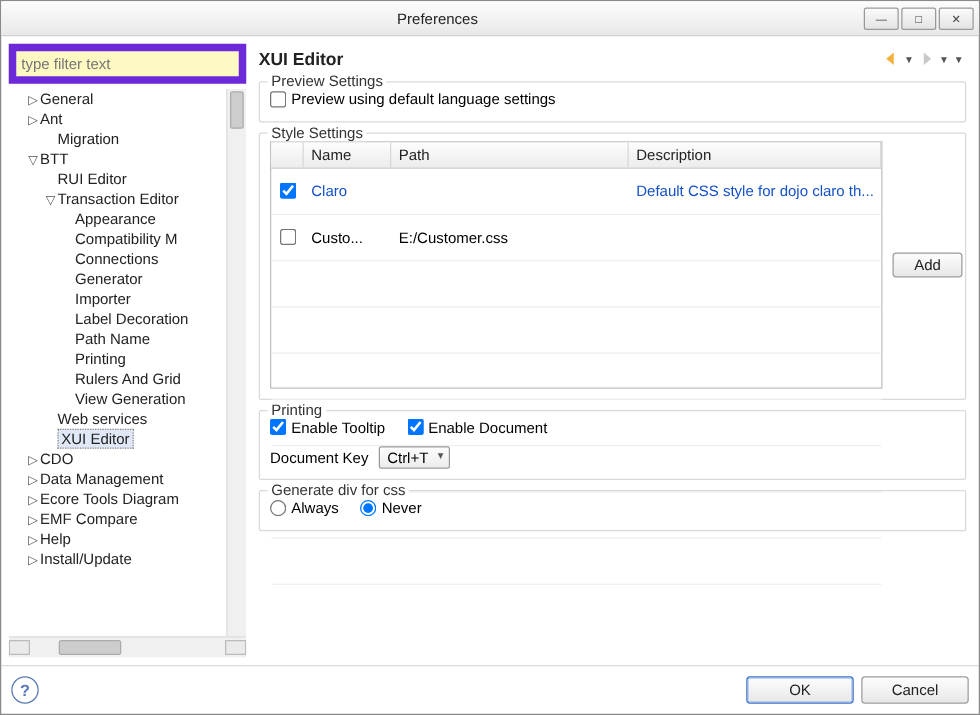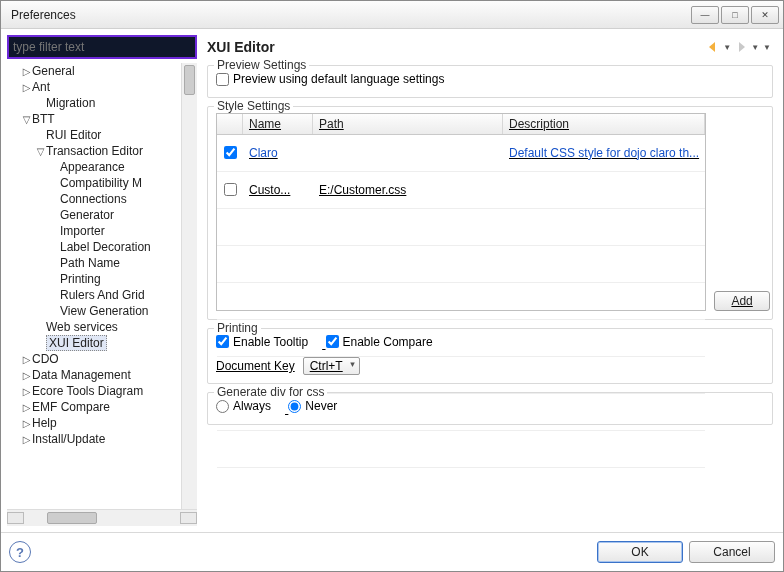--- a/index.html
+++ b/index.html
@@ -1,23 +1,23 @@
 <!DOCTYPE html>
 <html><head>
 <meta charset="utf-8">
 <style>
 * { box-sizing: border-box; font-family: "Segoe UI", Tahoma, sans-serif; font-size: 12px; }
 body { margin: 0; background: #f0f0f0; }
 .window { width: 784px; height: 572px; background: #fff; border: 1px solid #8a8a8a; display: flex; flex-direction: column; }
 .titlebar { height: 28px; background: linear-gradient(#fdfdfd,#e8e8e8); border-bottom: 1px solid #d0d0d0; display: flex; align-items: center; padding: 0 4px; }
-.titlebar .title { flex: 1; padding-left: 6px; color: #222; }
+.titlebar .title { flex: 1; padding-left: 6px; color: #222; text-align: center; }
 .win-btn { width: 28px; height: 18px; border: 1px solid #9a9a9a; border-radius: 2px; margin-left: 2px; background: linear-gradient(#fafafa,#e4e4e4); display: flex; align-items: center; justify-content: center; font-size: 9px; color:#444; cursor:pointer;}
 .body { flex:1; display:flex; padding:6px; gap:6px; min-height:0;}
 .left-pane { width:190px; display:flex; flex-direction:column; }
-.filter { border:2px solid #6d28d9; padding:3px 4px; color:#888; background:#0f172a; }
+.filter { border:6px solid #6d28d9; padding:3px 4px; color:#888; background:#fef9c3; }
 .tree-wrap { flex:1; border:0; margin-top:4px; overflow:hidden; position:relative; display:flex; flex-direction:column;}
 .tree { flex:1; overflow:auto; padding-right:14px;}
 .tree-item { white-space: nowrap; padding:1px 0; color:#222; cursor:default;}
 .tree-item.selected span.lbl { background:#e0e7f5; border:1px dotted #888; padding:0 2px;}
 .tree-item .tw { display:inline-block; width:11px; text-align:center; color:#555; font-size:10px;}
 .tree-level1 { padding-left:14px;}
 .tree-level2 { padding-left:28px;}
 .tree-level3 { padding-left:42px;}
 .vscroll { position:absolute; right:0; top:0; bottom:17px; width:16px; background:#f0f0f0; border-left:1px solid #ddd;}
 .vscroll .thumb{ position:absolute; left:2px; right:2px; top:2px; height:30px; background:#cdcdcd; border:1px solid #aaa; border-radius:2px;}
@@ -25,25 +25,25 @@
 .hscroll .thumb { position:absolute; top:2px; bottom:2px; left:40px; width:50px; background:#cdcdcd; border:1px solid #aaa; border-radius:2px;}
 .hscroll::before, .hscroll::after{content:""; position:absolute; top:2px; bottom:2px; width:15px; border:1px solid #bbb; background:#eaeaea;}
 .hscroll::before{left:0;} .hscroll::after{right:0;}
 .right-pane { flex:1; display:flex; flex-direction:column; min-width:0;}
 .rp-header { display:flex; align-items:center; padding:4px 4px 8px 4px;}
 .rp-header h1 { font-size:14px; font-weight:bold; margin:0; flex:1; color:#222;}
 .nav-arrow { width:14px; height:14px; display:inline-block; margin:0 1px;}
 .nav-back svg path { fill:#f5b13d;}
 .nav-fwd svg path { fill:#c9c9c9;}
 .nav-menu { font-size:8px; color:#555; padding:0 2px;}
-.fieldset { border:1px solid #d9d9d9; border-radius:2px; margin:2px 4px 6px 4px; padding:6px 8px 8px 8px; position:relative;text-decoration:underline;}
+.fieldset { border:1px solid #d9d9d9; border-radius:2px; margin:2px 4px 6px 4px; padding:6px 8px 8px 8px; position:relative;}
 .fieldset .legend { position:absolute; top:-8px; left:6px; background:#fff; padding:0 3px; color:#333;}
 .check { display:inline-flex; align-items:center; gap:4px; margin-right:14px; }
 .check input { width:13px; height:13px; margin:0;}
-.style-body { display:flex; gap:8px; align-items:flex-end;}
+.style-body { display:flex; gap:8px; align-items:center;}
 .table { flex:1; border:1px solid #bfbfbf; height:198px; background:#fff;}
 .table-hd { display:flex; background:linear-gradient(#fdfdfd,#ececec); border-bottom:1px solid #c9c9c9;}
 .th { padding:3px 6px; border-right:1px solid #d7d7d7; color:#222;}
 .th.c0 { width:26px;} .th.c1{ width:70px;} .th.c2{ width:190px;} .th.c3{ flex:1;}
 .tr { display:flex; border-bottom:1px solid #eee; height:37px; align-items:center;}
 .td { padding:2px 6px; overflow:hidden; text-overflow:ellipsis; white-space:nowrap;}
 .td.c0{ width:26px; display:flex; align-items:center; justify-content:center;}
 .td.c1{ width:70px;} .td.c2{ width:190px;} .td.c3{ flex:1;}
 .link { color:#1451c9;}
 .side-btns { display:flex; flex-direction:row; gap:16px;}
@@ -177,21 +177,21 @@
 
       <div class="fieldset">
         <div class="legend">Printing</div>
         <div>
           <label class="check">
               <input type="checkbox" checked="" style="">
               <span>Enable Tooltip</span>
             </label>
           <label class="check">
               <input type="checkbox" checked="" style="">
-              <span>Enable Compare</span>
+              <span>Enable Document</span>
             </label>
         </div>
         <div class="row">
           <span>Document Key</span>
           <div class="select"><span>Ctrl+T</span></div>
         </div>
       </div>
 
       <div class="fieldset">
         <div class="legend">Generate div for css</div>

